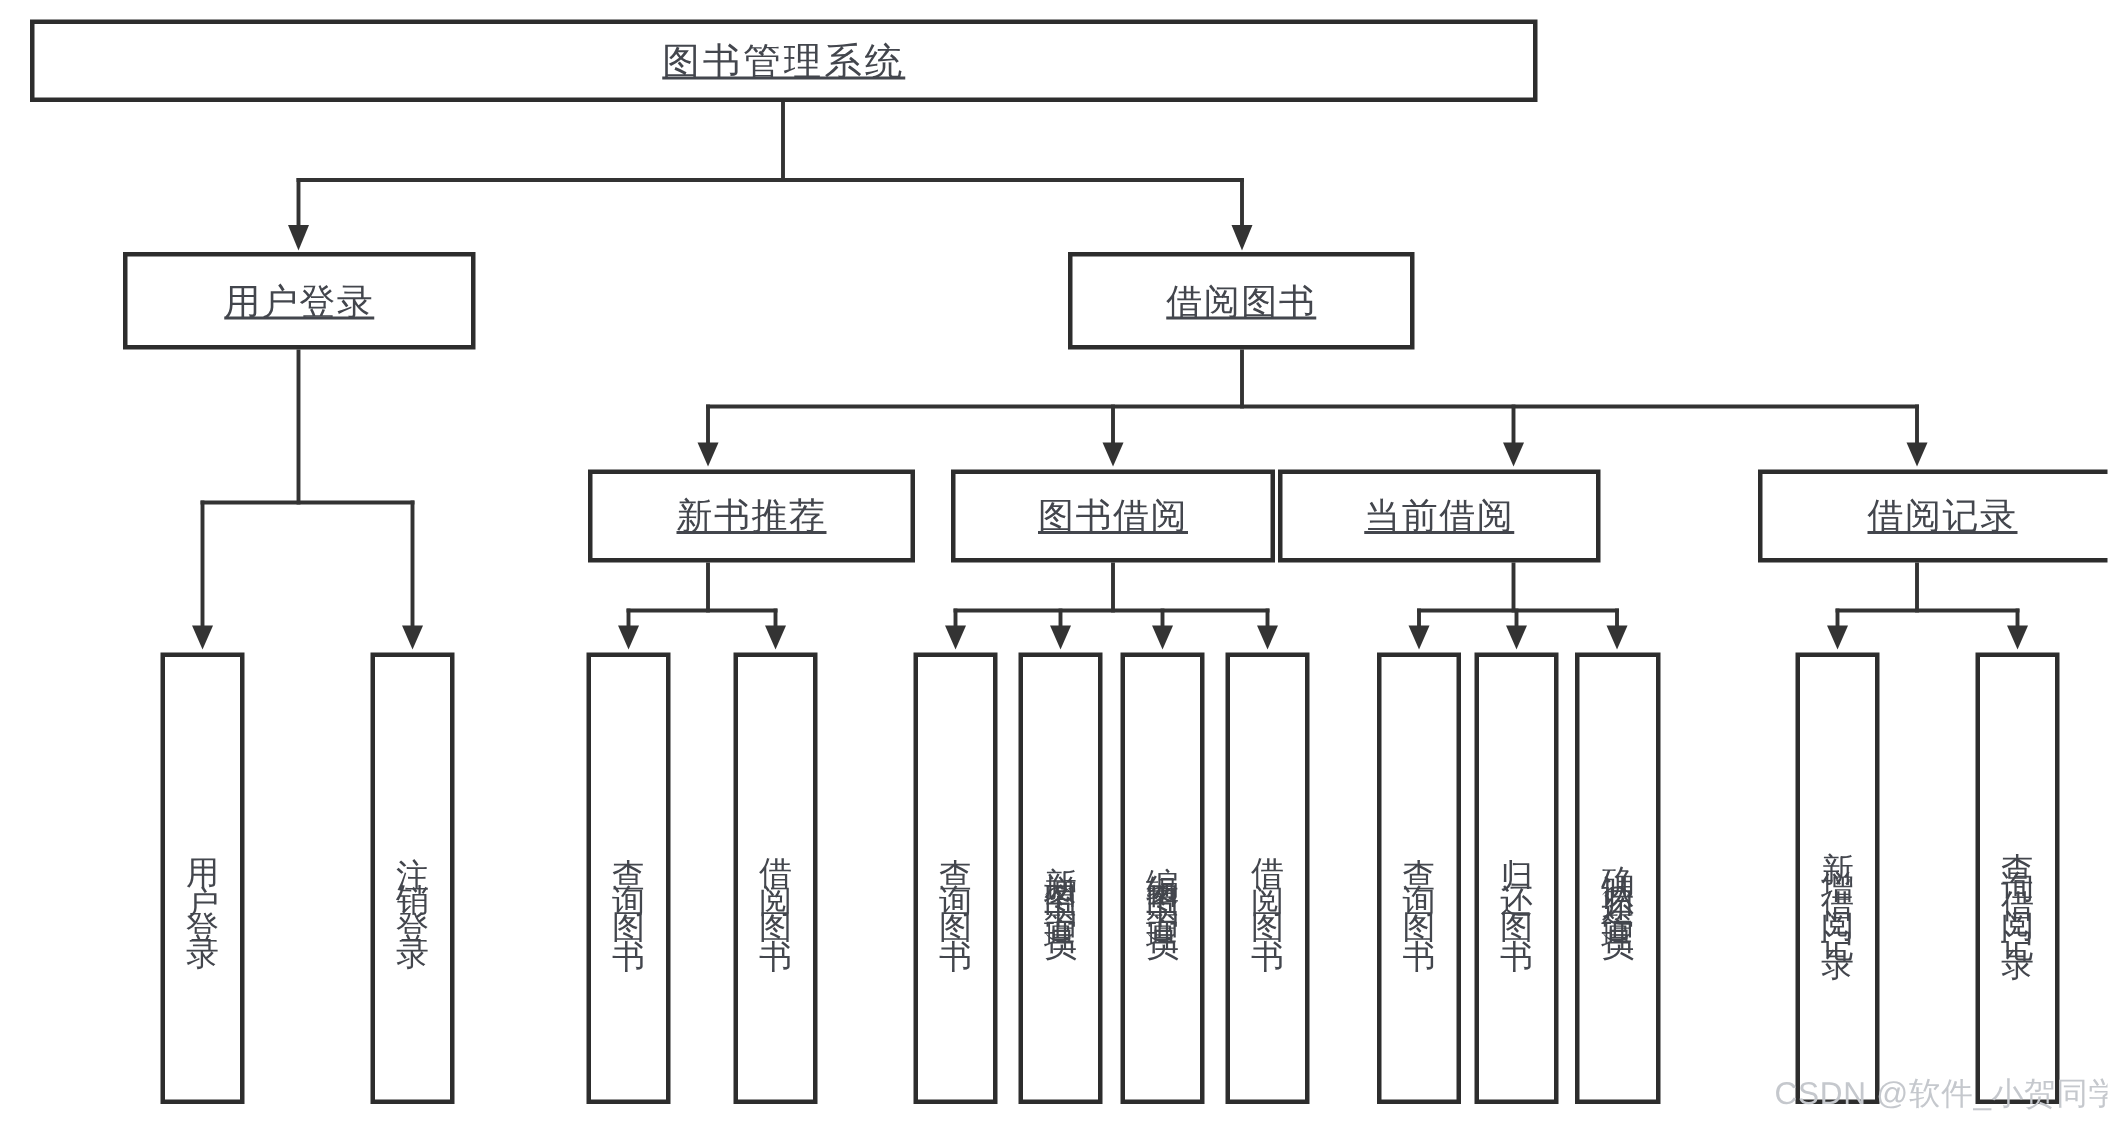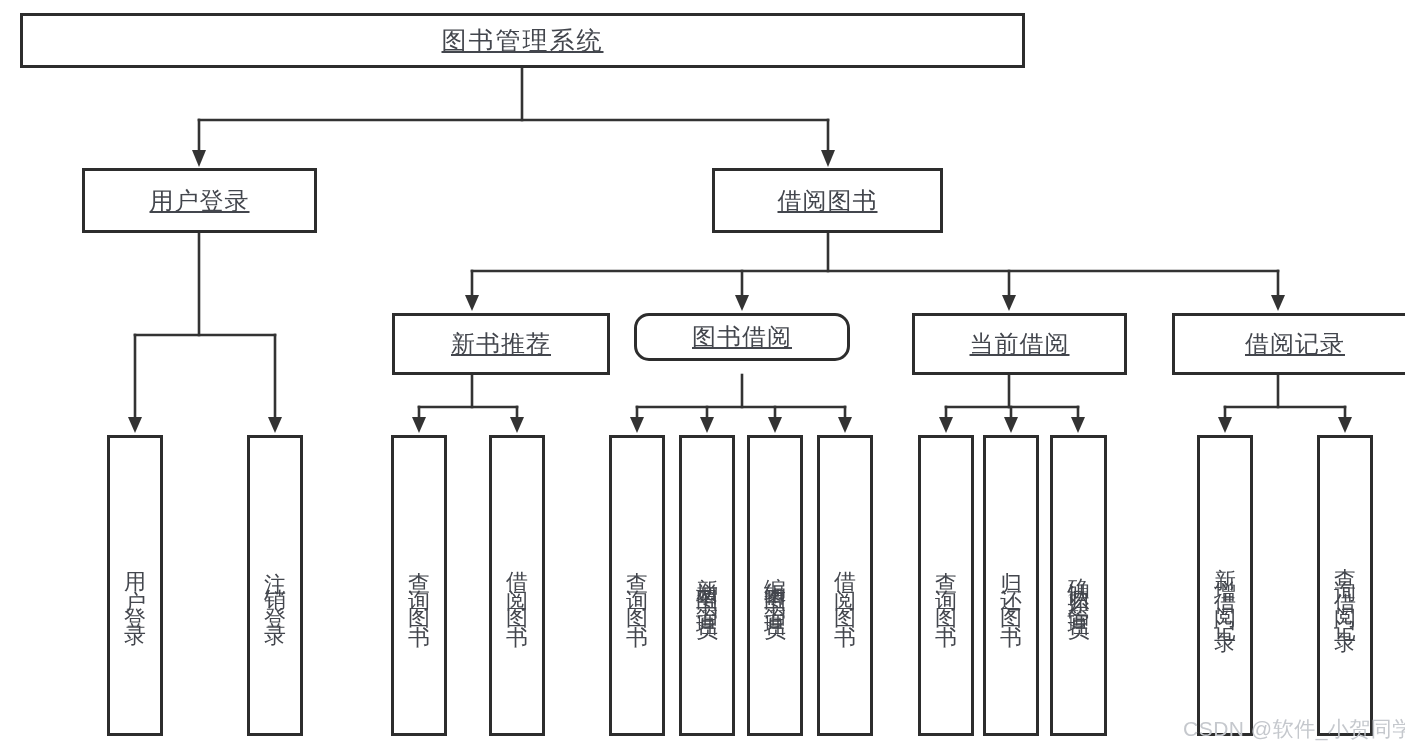--- a/index.html
+++ b/index.html
@@ -102,24 +102,24 @@
   <div class="node h-node" style="left:82px;top:168px;width:235px;height:65px;">
     <span class="lbl">用户登录</span>
   </div>
   <div class="node h-node" style="left:712px;top:168px;width:231px;height:65px;">
     <span class="lbl">借阅图书</span>
   </div>
 
   <div class="node h-node" style="left:363px;top:313px;width:218px;height:62px;margin-left:29px;">
     <span class="lbl">新书推荐</span>
   </div>
-  <div class="node h-node" style="left:634px;top:313px;width:216px;height:48px;border-radius:15px;">
+  <div class="node h-node" style="left:634px;top:313px;width:216px;height:62px;">
     <span class="lbl">图书借阅</span>
   </div>
-  <div class="node h-node" style="left:912px;top:313px;width:215px;height:62px;">
+  <div class="node h-node" style="left:852px;top:313px;width:215px;height:62px;">
     <span class="lbl">当前借阅</span>
   </div>
   <div class="node h-node" style="left:1172px;top:313px;width:246px;height:62px;">
     <span class="lbl">借阅记录</span>
   </div>
 
   <div class="node leaf sp-4" style="left:107px;top:435px;width:56px;height:301px;">
     <span class="lbl">用户登录</span>
   </div>
   <div class="node leaf sp-4" style="left:247px;top:435px;width:56px;height:301px;">

